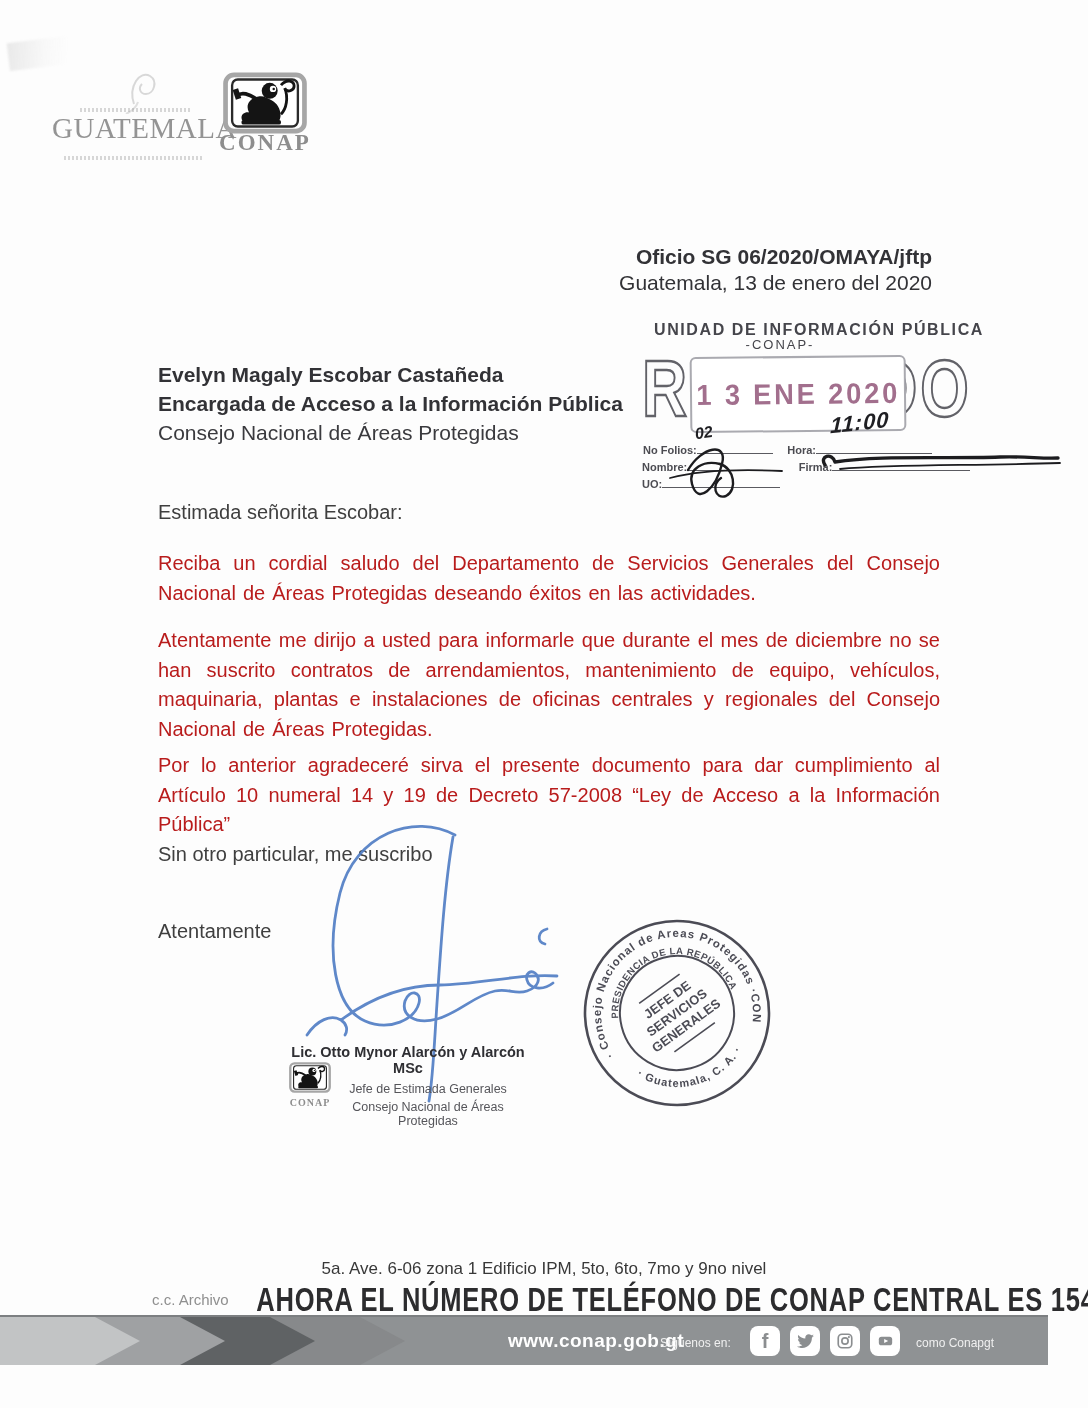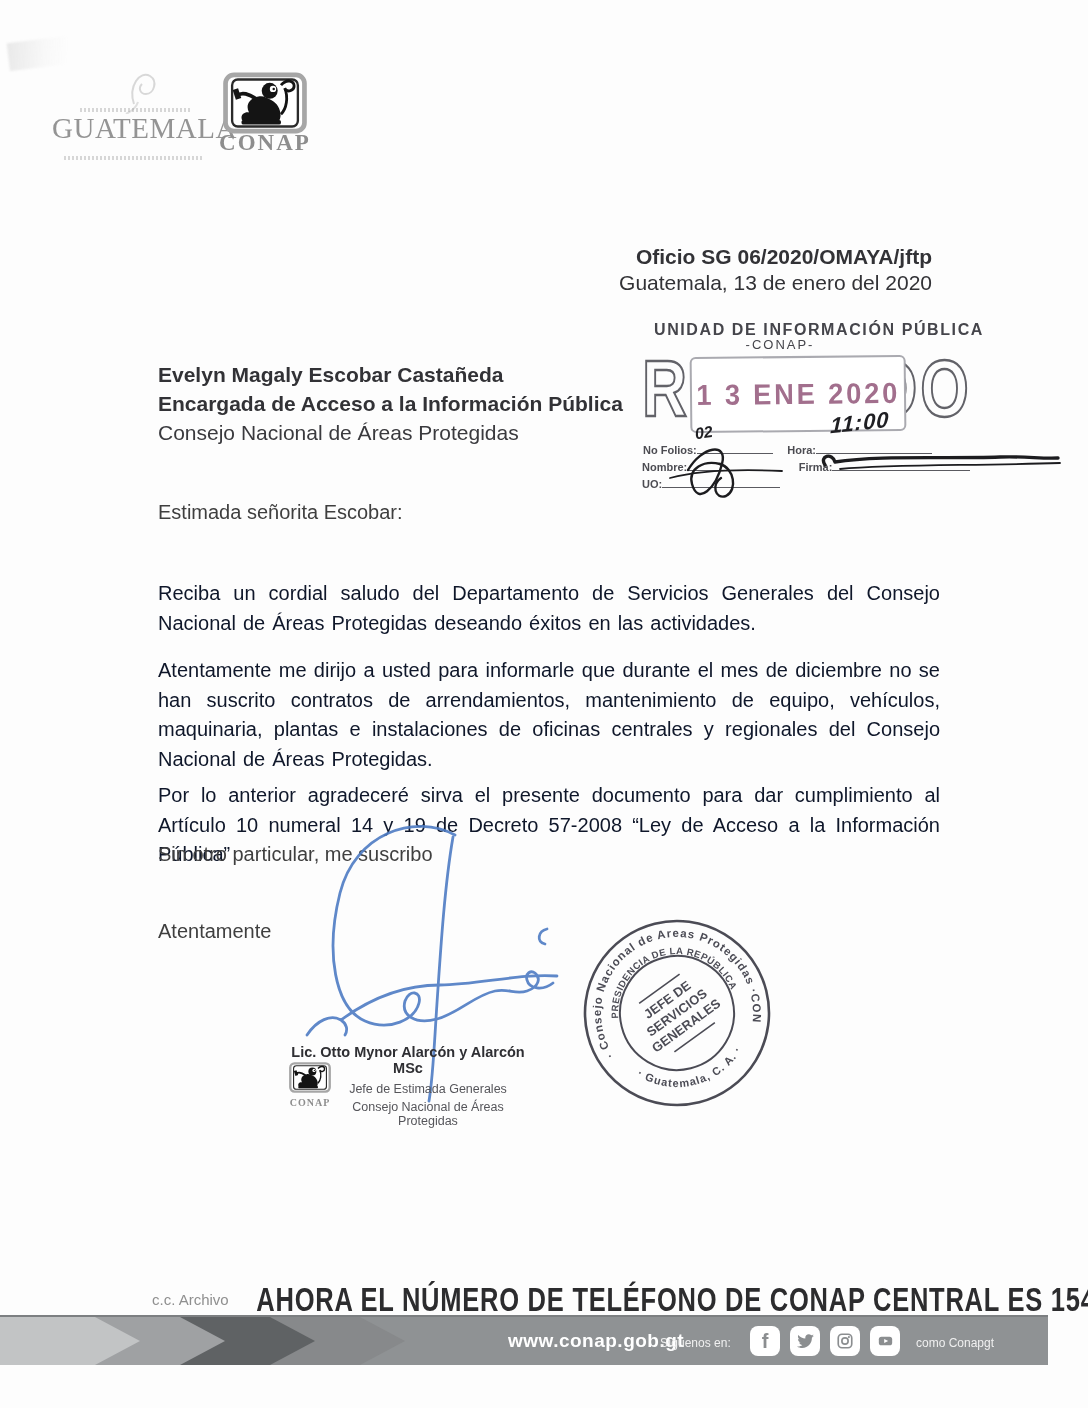--- a/index.html
+++ b/index.html
@@ -33,21 +33,21 @@
   .st-label{font-size:11px;font-weight:bold;color:#4c4c52;}
   .st-line{border-bottom:1.6px solid #5a5a60;display:inline-block;}
   .st-row{position:absolute;height:14px;}
   .hw{color:#1f1f23;font-style:italic;font-weight:bold;}
 
   
   .addr{left:158px;top:360px;line-height:29px;font-size:21px;color:#3a3a3e;}
   .b{font-weight:bold;color:#323236;}
   .line20{font-size:20px;color:#3f3f3f;}
   .para{position:absolute;left:158px;width:782px;font-size:20px;line-height:29.5px;
-        text-align:justify;color:#0f172a;word-spacing:1.5px;margin-top:30px;}
+        text-align:justify;color:#b91c1c;word-spacing:1.5px;}
 
   
   .signer{left:282px;top:1044px;width:252px;text-align:center;}
   .signer-name{font-size:14.5px;font-weight:bold;color:#2f2f33;}
   .signer-sub{font-size:12.5px;color:#55555a;margin-top:6px;margin-left:40px;}
   .signer-sub2{font-size:12.5px;color:#55555a;margin-top:4px;margin-left:40px;}
   .mini-logo{left:287px;top:1062px;width:46px;height:48px;text-align:center;}
   .mini-word{font-size:10px;font-weight:bold;color:#8d8d8d;letter-spacing:1px;font-family:"Liberation Serif",serif;}
 
   
@@ -204,20 +204,21 @@
     <div class="signer-sub2">Consejo Nacional de Áreas Protegidas</div>
   </div>
   <div class="abs mini-logo">
     <svg width="44" height="31" viewBox="0 0 90 66">
       <use href="#monkeySym"></use>
     </svg>
     <div class="mini-word">CONAP</div>
   </div>
 
   <div class="abs cc-note">c.c. Archivo</div>
+  <div class="abs addr-line">5a. Ave. 6-06 zona 1 Edificio  IPM, 5to, 6to, 7mo y 9no  nivel</div>
   <div class="abs banner">
     <span>AHORA EL NÚMERO DE TELÉFONO DE CONAP CENTRAL  ES 1547</span>
   </div>
 
   <div class="abs bar">
     <svg style="position:absolute;left:0;top:0" width="440" height="48" viewBox="0 0 440 48">
       <polygon points="270,0 360,0 405,24 360,48 270,48" fill="#87898b"></polygon>
       <polygon points="180,0 270,0 315,24 270,48 180,48" fill="#5f6264"></polygon>
       <polygon points="95,0 180,0 225,24 180,48 95,48" fill="#9fa1a3"></polygon>
       <polygon points="0,0 95,0 140,24 95,48 0,48" fill="#c2c4c5"></polygon>

